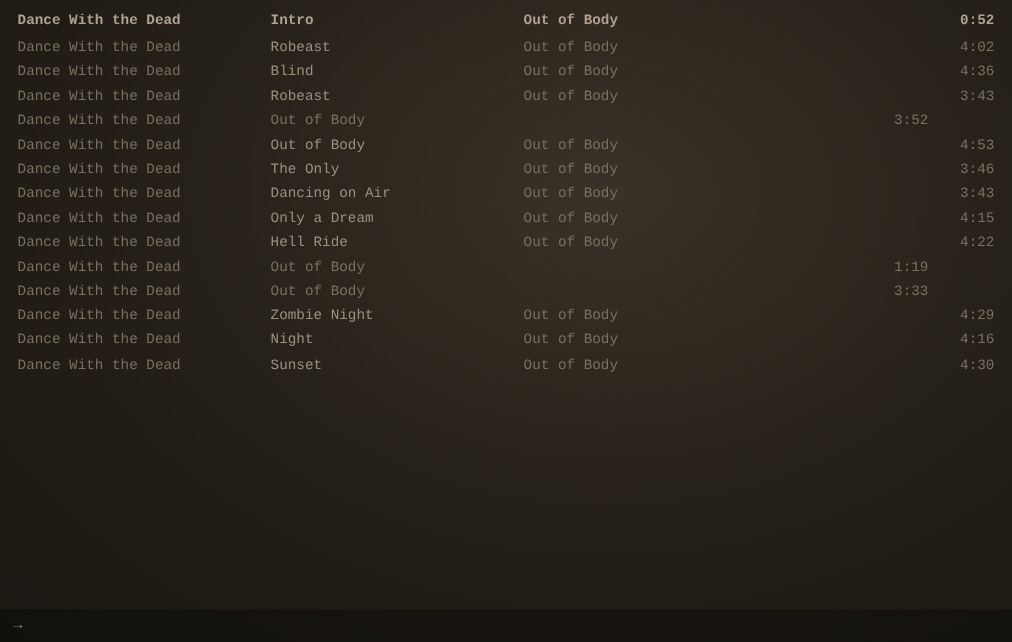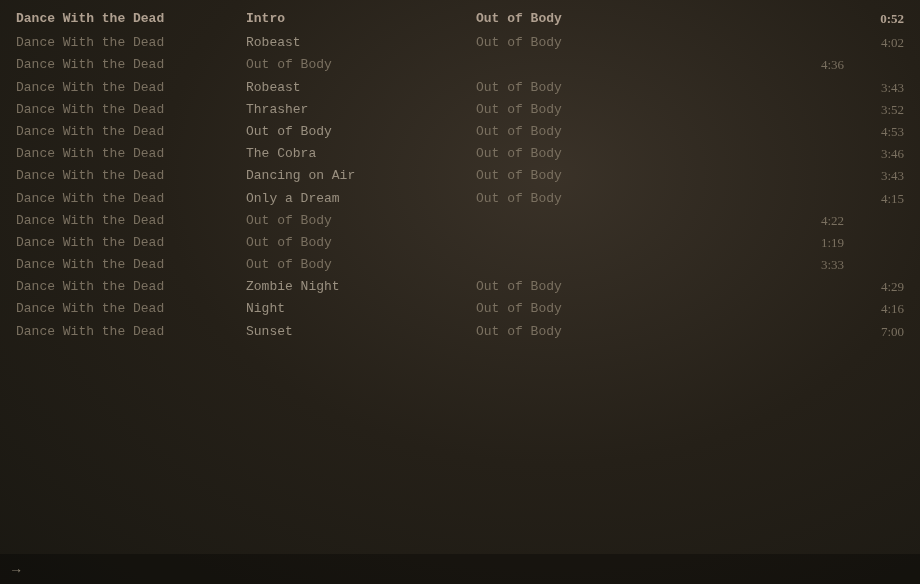--- a/index.html
+++ b/index.html
@@ -36,21 +36,20 @@
       font-weight: bold;
       margin-bottom: 2px;
     }
 
     .col-artist { color: #7a7060; }
     .col-title { color: #9a9080; }
     .col-album { color: #7a7060; }
     .col-duration {
       text-align: right;
       color: #7a7060;
-      font-family: Liberation Serif, serif;
     }
 
     .header .col-artist,
     .header .col-title,
     .header .col-album,
     .header .col-duration {
       color: #b0a090;
     }
 
     .bottom-bar {
@@ -84,68 +83,69 @@
   </div>
 <div class="track-row">
       <span class="col-artist">Dance With the Dead</span>
       <span class="col-title">Robeast</span>
       <span class="col-album">Out of Body</span>
       <span></span>
       <span class="col-duration">4:02</span>
     </div>
     <div class="track-row">
       <span class="col-artist">Dance With the Dead</span>
+      <span class="col-title">Blind</span>
       <span class="col-album">Out of Body</span>
       <span></span>
       <span class="col-duration">4:36</span>
     </div>
     <div class="track-row">
       <span class="col-artist">Dance With the Dead</span>
       <span class="col-title">Robeast</span>
       <span class="col-album">Out of Body</span>
       <span></span>
       <span class="col-duration">3:43</span>
     </div>
     <div class="track-row">
       <span class="col-artist">Dance With the Dead</span>
-      <span class="col-title">Thrasher</span>
       <span class="col-album">Out of Body</span>
       <span></span>
       <span class="col-duration">3:52</span>
     </div>
     <div class="track-row">
       <span class="col-artist">Dance With the Dead</span>
       <span class="col-title">Out of Body</span>
       <span class="col-album">Out of Body</span>
       <span></span>
       <span class="col-duration">4:53</span>
     </div>
     <div class="track-row">
       <span class="col-artist">Dance With the Dead</span>
-      <span class="col-title">The Cobra</span>
+      <span class="col-title">The Only</span>
       <span class="col-album">Out of Body</span>
       <span></span>
       <span class="col-duration">3:46</span>
     </div>
     <div class="track-row">
       <span class="col-artist">Dance With the Dead</span>
       <span class="col-title">Dancing on Air</span>
       <span class="col-album">Out of Body</span>
       <span></span>
       <span class="col-duration">3:43</span>
     </div>
     <div class="track-row">
       <span class="col-artist">Dance With the Dead</span>
       <span class="col-title">Only a Dream</span>
       <span class="col-album">Out of Body</span>
       <span></span>
       <span class="col-duration">4:15</span>
     </div>
     <div class="track-row">
       <span class="col-artist">Dance With the Dead</span>
+      <span class="col-title">Hell Ride</span>
       <span class="col-album">Out of Body</span>
       <span></span>
       <span class="col-duration">4:22</span>
     </div>
     <div class="track-row">
       <span class="col-artist">Dance With the Dead</span>
       <span class="col-album">Out of Body</span>
       <span></span>
       <span class="col-duration">1:19</span>
     </div>
@@ -167,19 +167,19 @@
       <span class="col-title">Night</span>
       <span class="col-album">Out of Body</span>
       <span></span>
       <span class="col-duration">4:16</span>
     </div>
     <div class="track-row">
       <span class="col-artist">Dance With the Dead</span>
       <span class="col-title">Sunset</span>
       <span class="col-album">Out of Body</span>
       <span></span>
-      <span class="col-duration">7:00</span>
+      <span class="col-duration">4:30</span>
     </div>
   </div>
 
 <div class="bottom-bar">
   <span class="arrow-icon">→</span>
 </div>
 
 </body></html>

